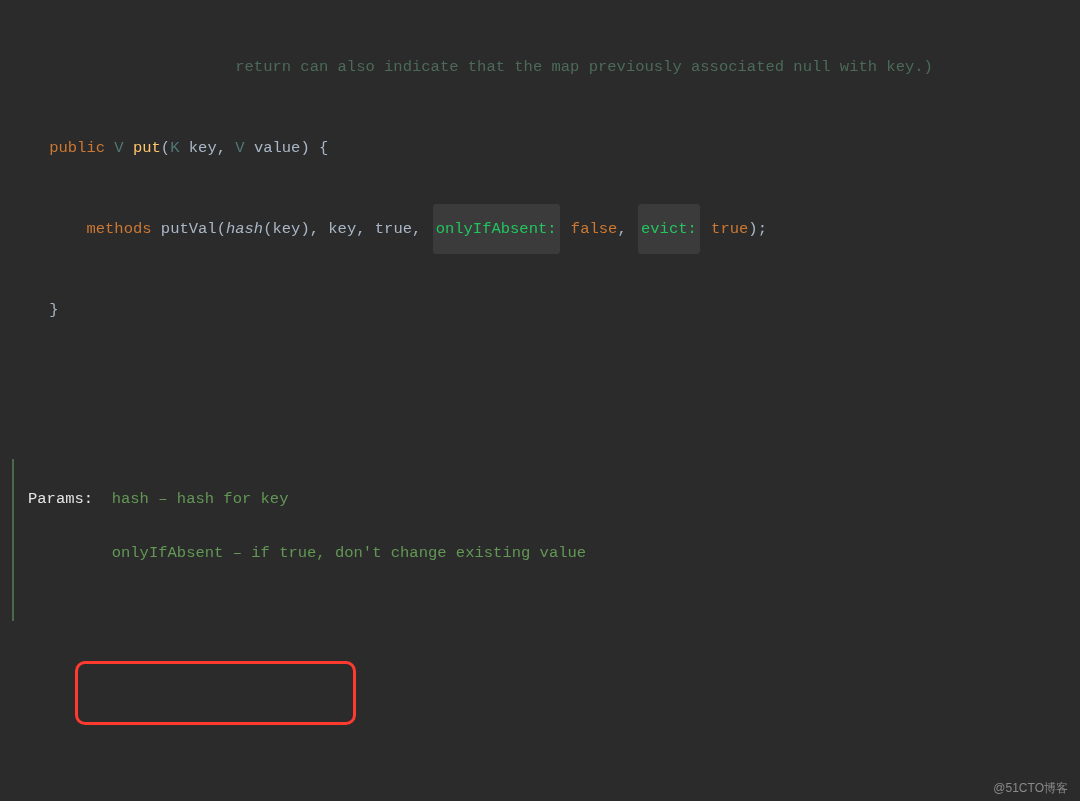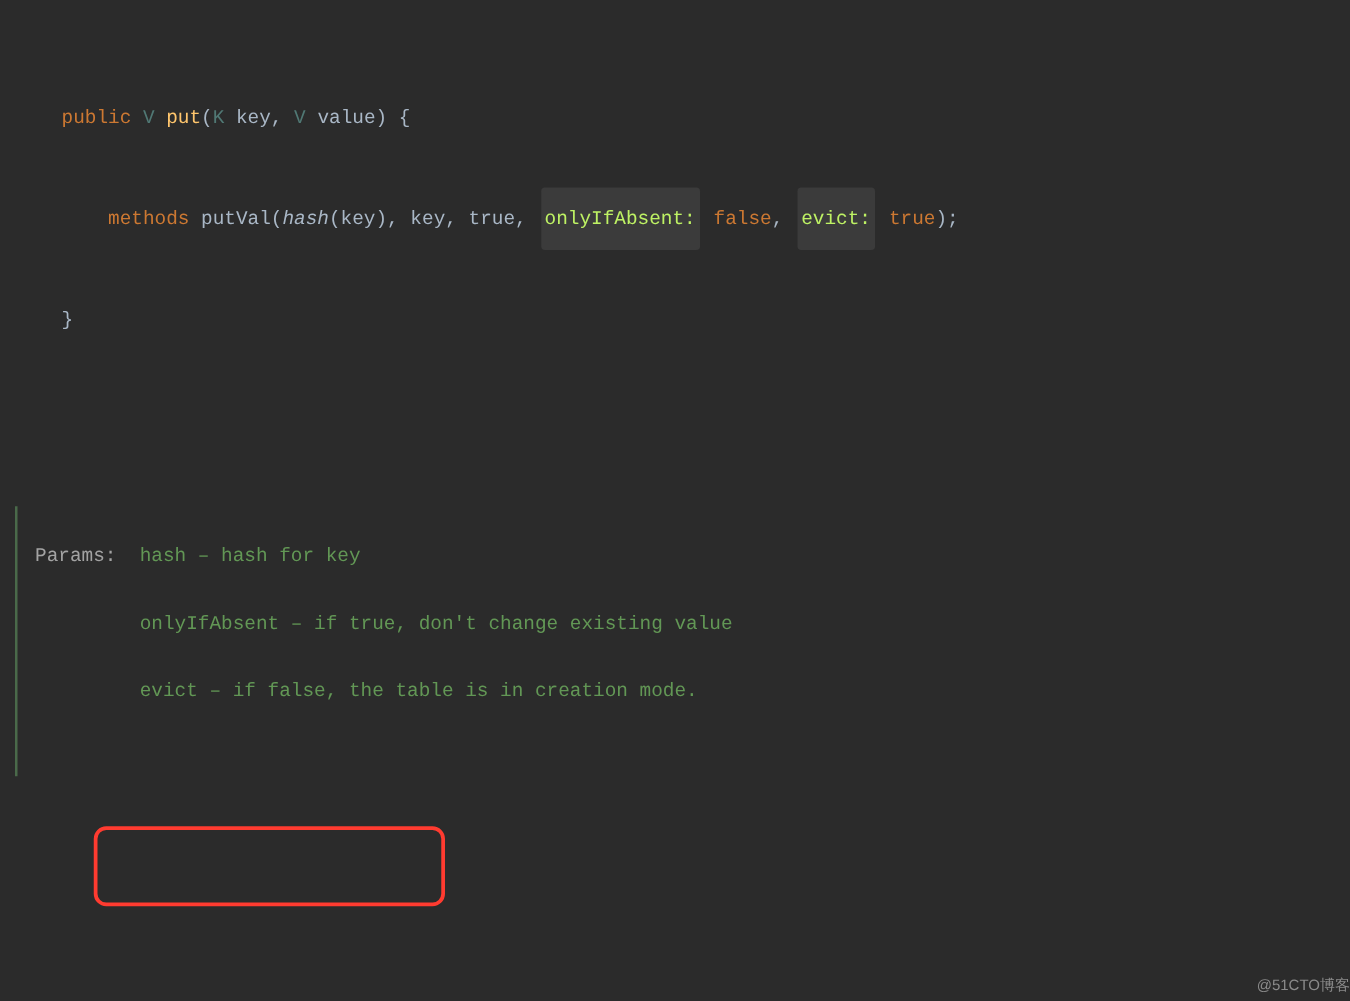--- a/index.html
+++ b/index.html
@@ -1,46 +1,46 @@
 <!DOCTYPE html>
 <html><head>
 <meta charset="utf-8">
 <style>
   html,body{margin:0;padding:0;background:#2B2B2B;font-family:'Menlo','Consolas','Courier New',monospace;font-size:15.5px;color:#A9B7C6;width:1080px;height:801px;overflow:hidden;}
   .code-area{padding:0 0 0 12px;line-height:27px;white-space:pre;position:relative;}
   .line{position:relative;}
-  .param-hint{background:#3B3B3B;color:#bef264;padding:16px 3px;border-radius:3px;margin:4px 2px;}
+  .param-hint{background:#3B3B3B;color:#22c55e;padding:16px 3px;border-radius:3px;margin:4px 2px;}
   
   .c-orange{color:#CC7832;}
   .c-teal{color:#507874;}       
   .c-fn{color:#FFC66D;}
   .doc-bar{border-left:2px solid #4A6A4A;padding-left:14px;margin-left:0;}
   .doc-line{color:#629755;}
   .highlight-box{position:absolute;border:3px solid #FF3B30;border-radius:10px;pointer-events:none;}
-  .watermark{position:fixed;right:0;bottom:4px;color:#8a8a8a;font-size:12px;font-family:sans-serif;}
+  .watermark{position:fixed;right:12px;bottom:4px;color:#8a8a8a;font-size:12px;font-family:sans-serif;}
   .fade-top{color:#4C6A59;}
 </style>
 </head>
 <body>
 
 <div class="code-area">
 
+<div class="line fade-top">            <span>            return can also indicate that the map previously associated null with key.)</span></div>
 
 <div class="line">    <span class="c-orange">public </span><span class="c-teal">V </span><span class="c-fn">put</span><span>(</span><span class="c-teal">K </span><span>key</span><span>, </span><span class="c-teal">V </span><span>value</span><span>) {</span></div>
 
 <div class="line">        <span class="c-orange">methods </span><span>putVal(</span><span class="" style="font-style:italic">hash</span><span>(key), key, true, </span><span class="param-hint">onlyIfAbsent:</span> <span class="c-orange">false</span><span>, </span><span class="param-hint">evict:</span> <span class="c-orange">true</span><span>);</span></div>
 
 <div class="line">    <span>}</span></div>
 
 <div class="line"> </div>
 
 <div class="doc-bar">
-<div class="line doc-line"><span style="color:#a3a3a3">Params:  </span><span>hash – hash for key</span></div>
+<div class="line doc-line"><span style="color:#e5e5e5">Params:  </span><span>hash – hash for key</span></div>
 <div class="line doc-line">         <span>onlyIfAbsent – if true, don't change existing value</span></div>
-<div class="line doc-line">         <span>evict – if false, the table is in creation mode.</span></div>
 
 </div>
 
 
 
 
 
 
 
 

